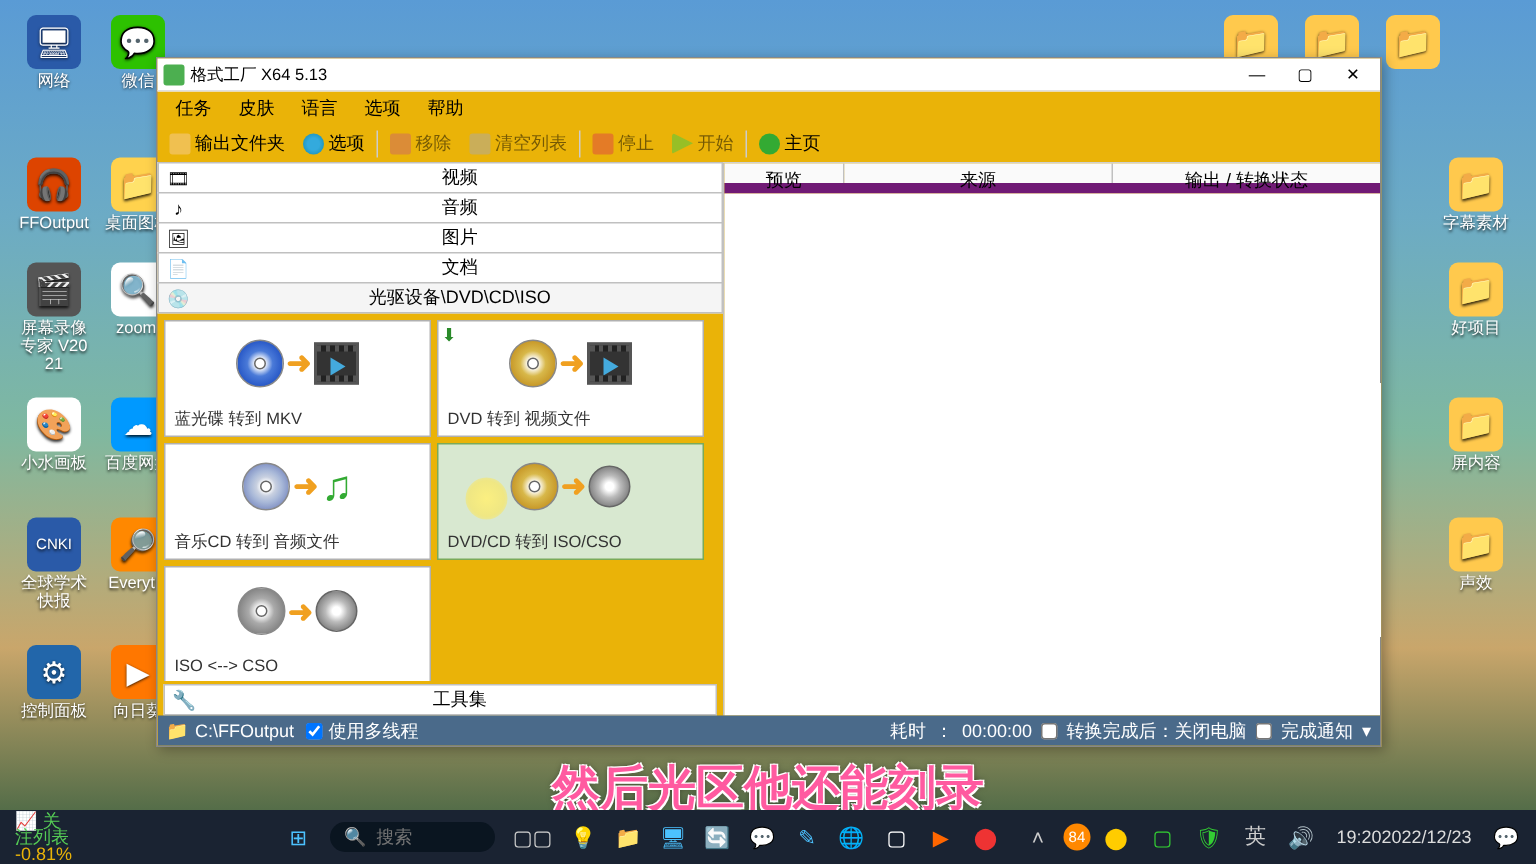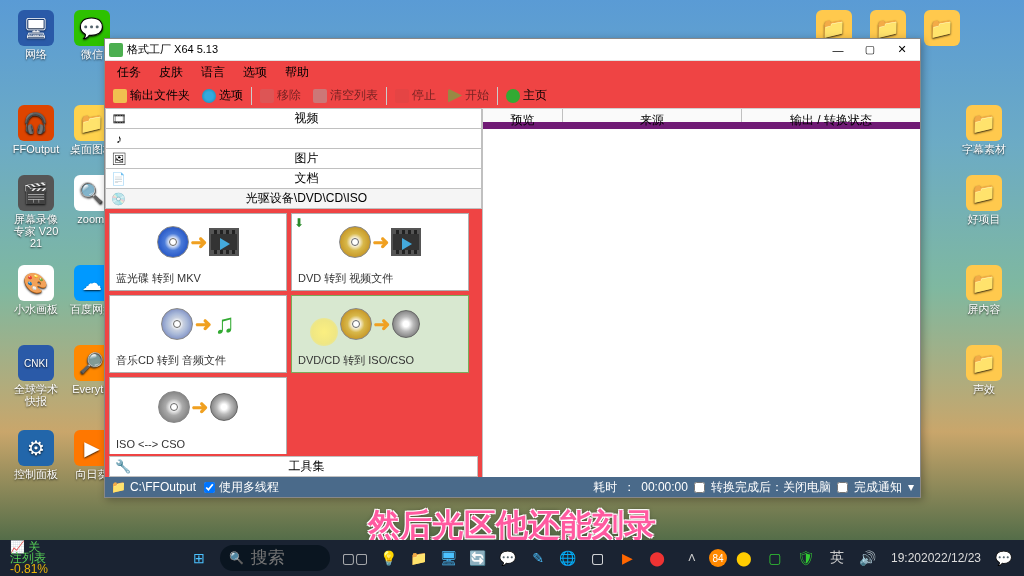--- a/index.html
+++ b/index.html
@@ -1,21 +1,21 @@
 <!DOCTYPE html>
 <html><head>
 <meta charset="utf-8">
 <style>
 *{margin:0;padding:0;box-sizing:border-box;font-family:"Microsoft YaHei",SimSun,sans-serif;font-size:12px}
 body{width:1024px;height:576px;overflow:hidden;position:relative;background:linear-gradient(135deg,#4a8fd6 0%,#6ba3c9 30%,#8fb8a8 60%,#d4a870 100%)}
 .desktop{position:absolute;inset:0;background:linear-gradient(180deg,#5a9bd5 0%,#6cabc5 25%,#7fb8a0 50%,#c9a66b 75%,#2d5a3d 100%)}
 .d-icon{position:absolute;width:48px;text-align:center;color:#fff;text-shadow:0 1px 2px rgba(0,0,0,.8);cursor:pointer}
 .d-icon .ic{width:36px;height:36px;margin:0 auto 2px;border-radius:6px;display:flex;align-items:center;justify-content:center;font-size:20px}
 .d-icon .lb{font-size:11px;line-height:12px;word-break:break-all}
-.app{position:absolute;left:104px;top:38px;width:817px;height:460px;background:#ef4444;border:1px solid #888;box-shadow:2px 2px 8px rgba(0,0,0,.3);display:flex;flex-direction:column}
+.app{position:absolute;left:104px;top:38px;width:817px;height:460px;background:#eab308;border:1px solid #888;box-shadow:2px 2px 8px rgba(0,0,0,.3);display:flex;flex-direction:column}
 .titlebar{height:22px;background:#fff;display:flex;align-items:center;padding:0 4px;border-bottom:1px solid #e0e0e0}
 .titlebar .ic{width:14px;height:14px;background:#4CAF50;border-radius:2px;margin-right:4px}
 .titlebar .tt{flex:1;font-size:11px}
 .titlebar .wbtns{display:flex;gap:4px}
 .titlebar .wbtn{width:28px;height:18px;display:flex;align-items:center;justify-content:center;cursor:pointer;font-size:11px}
 .menubar{height:22px;display:flex;align-items:center;padding:0 4px;gap:2px}
 .menubar .mi{padding:3px 8px;cursor:pointer;font-size:12px}
 .toolbar{height:26px;display:flex;align-items:center;padding:0 4px;gap:4px;border-bottom:1px solid #d0d0d0}
 .toolbar .tb{display:flex;align-items:center;gap:3px;padding:2px 4px;cursor:pointer;font-size:12px}
 .toolbar .tb.dis{opacity:.5}
@@ -57,21 +57,21 @@
 .status input[type=checkbox]{width:11px;height:11px}
 .toolcat{display:flex;align-items:center;height:21px;border:1px solid #c0c0c0;margin:2px 4px 0;background:#fff;cursor:pointer}
 .toolcat .cicn{width:18px;height:18px;margin:0 4px;display:flex;align-items:center;justify-content:center;font-size:13px}
 .toolcat .clb{flex:1;text-align:center}
 .subtitle{position:absolute;left:50%;bottom:28px;transform:translateX(-50%);font-size:32px;font-weight:bold;color:#ff5aa0;text-shadow:-1px -1px 0 #fff,1px -1px 0 #fff,-1px 1px 0 #fff,1px 1px 0 #fff,0 0 4px rgba(0,0,0,.5)}
 .taskbar{position:absolute;left:0;right:0;bottom:0;height:36px;background:#1a2332;display:flex;align-items:center;padding:0 6px;gap:12px}
 .taskbar .tbi{width:28px;height:28px;display:flex;align-items:center;justify-content:center;color:#ccc;cursor:pointer;border-radius:3px;font-size:14px}
 .taskbar .stock{display:flex;flex-direction:column;font-size:10px;line-height:11px;color:#5c5;padding:0 4px}
 .taskbar .stock .neg{color:#eab308}
 .taskbar .search{display:flex;align-items:center;background:#0a1520;border-radius:14px;padding:3px 10px;gap:6px;width:110px}
-.taskbar .search input{background:none;border:none;color:#aaa;font-size:17px;width:70px;outline:none}
+.taskbar .search input{background:none;border:none;color:#aaa;font-size:12px;width:70px;outline:none}
 .taskbar .tray{margin-left:auto;display:flex;align-items:center;gap:3px}
 .taskbar .clock{display:flex;text-align:right;font-size:10px;line-height:11px;color:#ddd;padding:0 6px}
 .cursor-hl{position:absolute;width:28px;height:28px;background:radial-gradient(circle,rgba(255,240,120,.9) 0%,rgba(255,230,80,.6) 60%,transparent 100%);border-radius:50%;pointer-events:none}
 .badge{width:18px;height:18px;border-radius:50%;background:#f80;color:#fff;font-size:10px;display:flex;align-items:center;justify-content:center}
 </style>
 </head>
 <body>
 
 <div class="desktop"></div>
 
@@ -205,20 +205,21 @@
 
   <div class="body">
     <div class="left">
       <div class="cats">
         <div class="cat">
             <div class="cicn">🎞</div>
             <div class="clb">视频</div>
           </div>
         <div class="cat">
             <div class="cicn">♪</div>
+            <div class="clb">音频</div>
           </div>
         <div class="cat">
             <div class="cicn">🖼</div>
             <div class="clb">图片</div>
           </div>
         <div class="cat">
             <div class="cicn">📄</div>
             <div class="clb">文档</div>
           </div>
         <div class="cat active">

